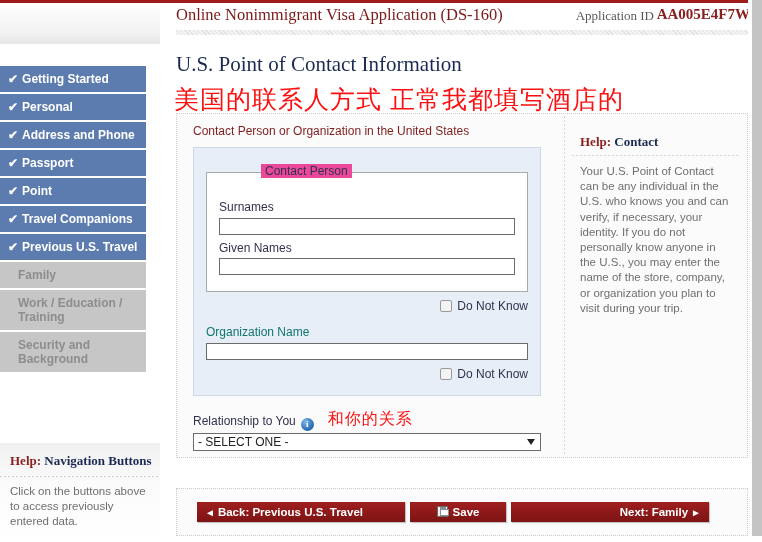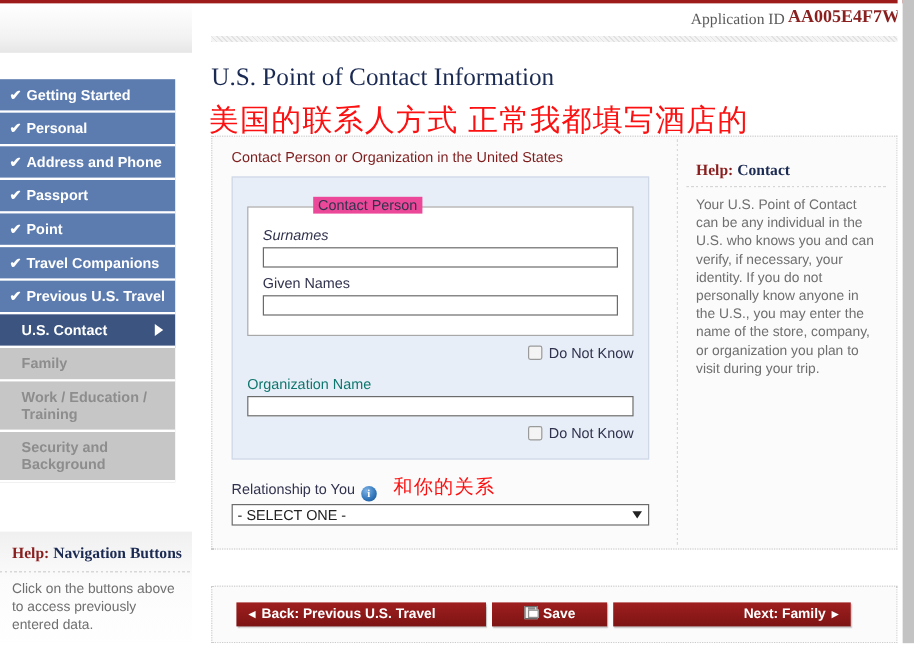--- a/index.html
+++ b/index.html
@@ -204,21 +204,21 @@
   .text-input {
     width: 100%;
     height: 17px;
     border: 1px solid #6b6b6b;
     background: #ffffff;
     font-size: 12px;
     padding: 1px 3px;
     color: #000;
     font-family: "Liberation Sans", sans-serif;
   }
-  .field-label.first { margin-top: 4px; font-style: italic; }
+  .field-label.first { margin-top: 15px; }
 
   .dnk-row {
     display: flex;
     align-items: center;
     justify-content: flex-end;
     margin-top: 7px;
     text-align: center;
   }
   .dnk-box {
     width: 12px; height: 12px;
@@ -399,20 +399,21 @@
 </head>
 <body>
 
 <div id="page">
 
   <div class="top-red-strip"></div>
 
   <div class="logo-panel"></div>
 
   <div class="header-band">
+    <div class="header-title">Online Nonimmigrant Visa Application (DS-160)</div>
     <div class="header-appid-label">Application ID</div>
     <div class="header-appid-value">AA005E4F7W</div>
   </div>
   <div class="header-dots"></div>
 
   <div class="page-heading">U.S. Point of Contact Information</div>
   <div class="cn-annot-main">美国的联系人方式  正常我都填写酒店的</div>
 
   <div class="sidebar">
     <div class="nav-item">
@@ -428,24 +429,20 @@
       <span class="chk">✔</span><span>Passport</span>
     </div>
     <div class="nav-item">
       <span class="chk">✔</span><span>Point</span>
     </div>
     <div class="nav-item">
       <span class="chk">✔</span><span>Travel Companions</span>
     </div>
     <div class="nav-item">
       <span class="chk">✔</span><span>Previous U.S. Travel</span>
-    </div>
-    <div class="nav-item active">
-      <span>U.S. Contact</span>
-      <span class="arrow"></span>
     </div>
     <div class="nav-item disabled">
       <span>Family</span>
     </div>
     <div class="nav-item disabled two-line">
       <span>Work / Education / Training</span>
     </div>
     <div class="nav-item disabled two-line">
       <span>Security and Background</span>
     </div>

